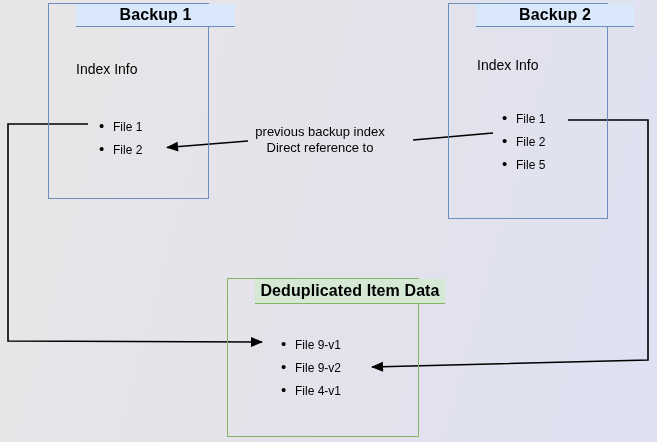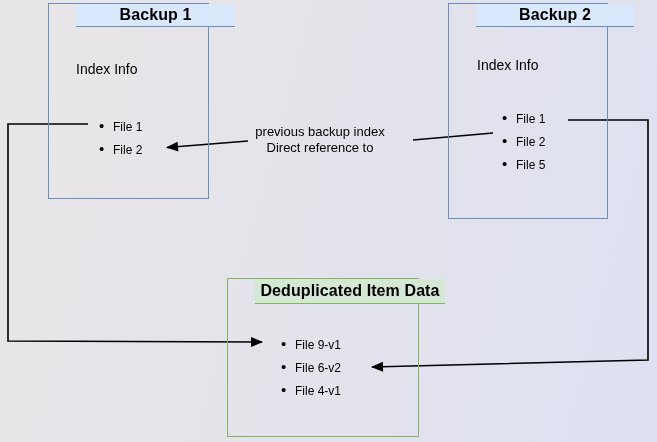--- a/index.html
+++ b/index.html
@@ -116,21 +116,21 @@
       <li>File 1</li>
       <li>File 2</li>
       <li>File 5</li>
     </ul>
   </div>
 
   <div class="box green" id="dedup">
     <div class="box-title">Deduplicated Item Data</div>
     <ul class="files">
       <li>File 9-v1</li>
-      <li>File 6-v2</li>
+      <li>File 9-v2</li>
       <li>File 4-v1</li>
     </ul>
   </div>
 
   <div class="annotation">
     <div>previous backup index</div>
     <div>Direct reference to</div>
   </div>
 
 </div>

